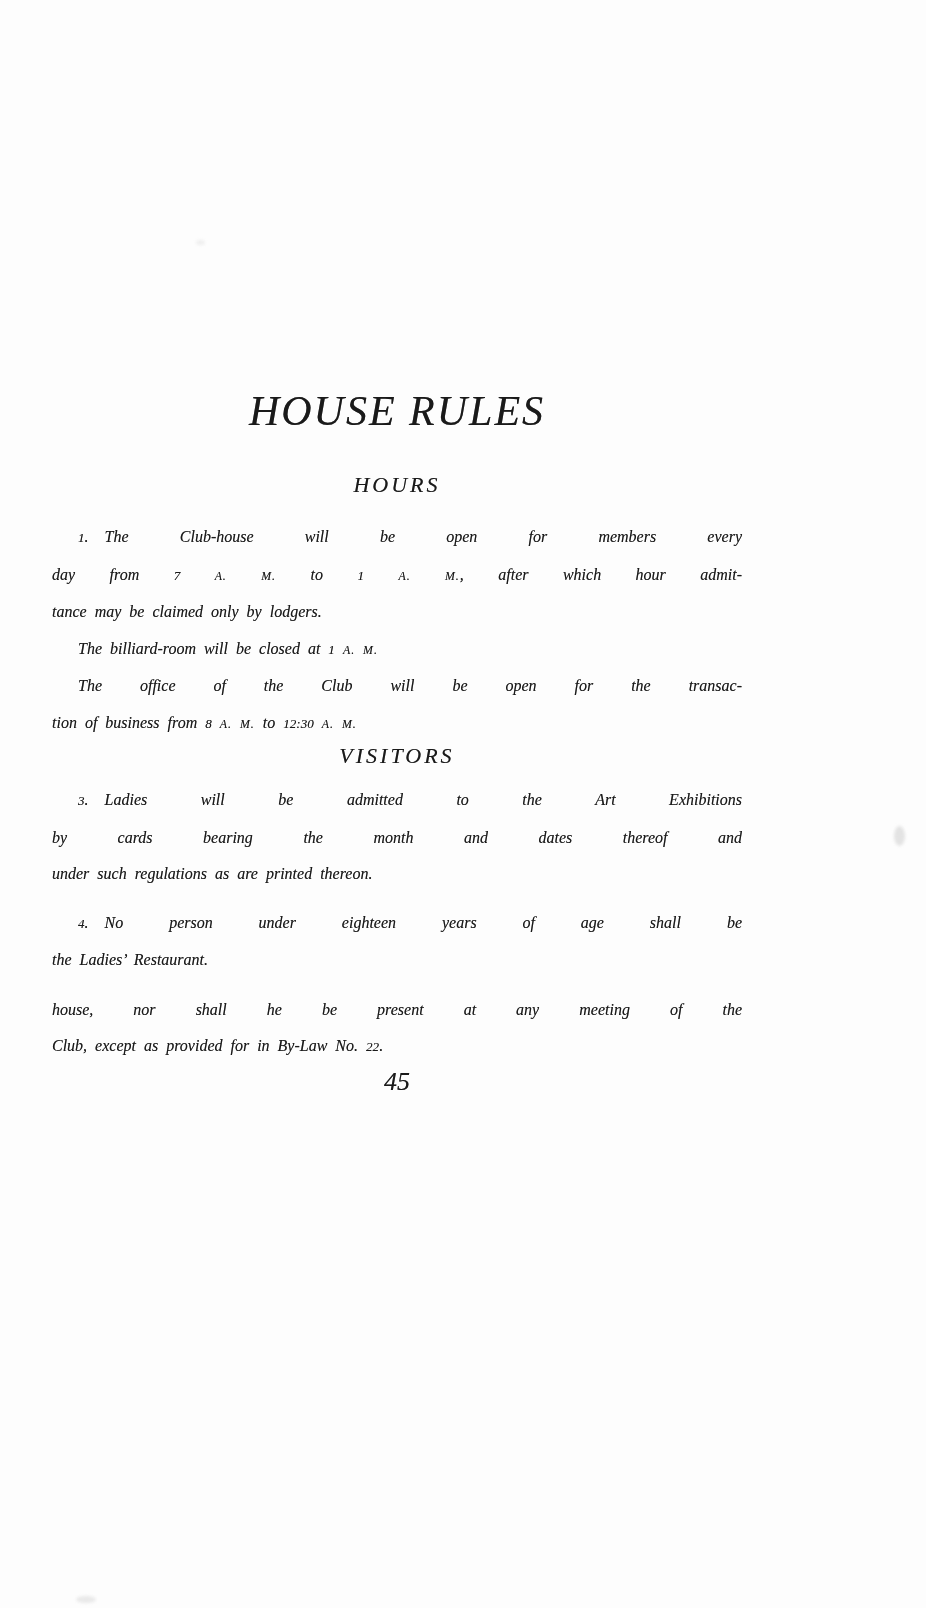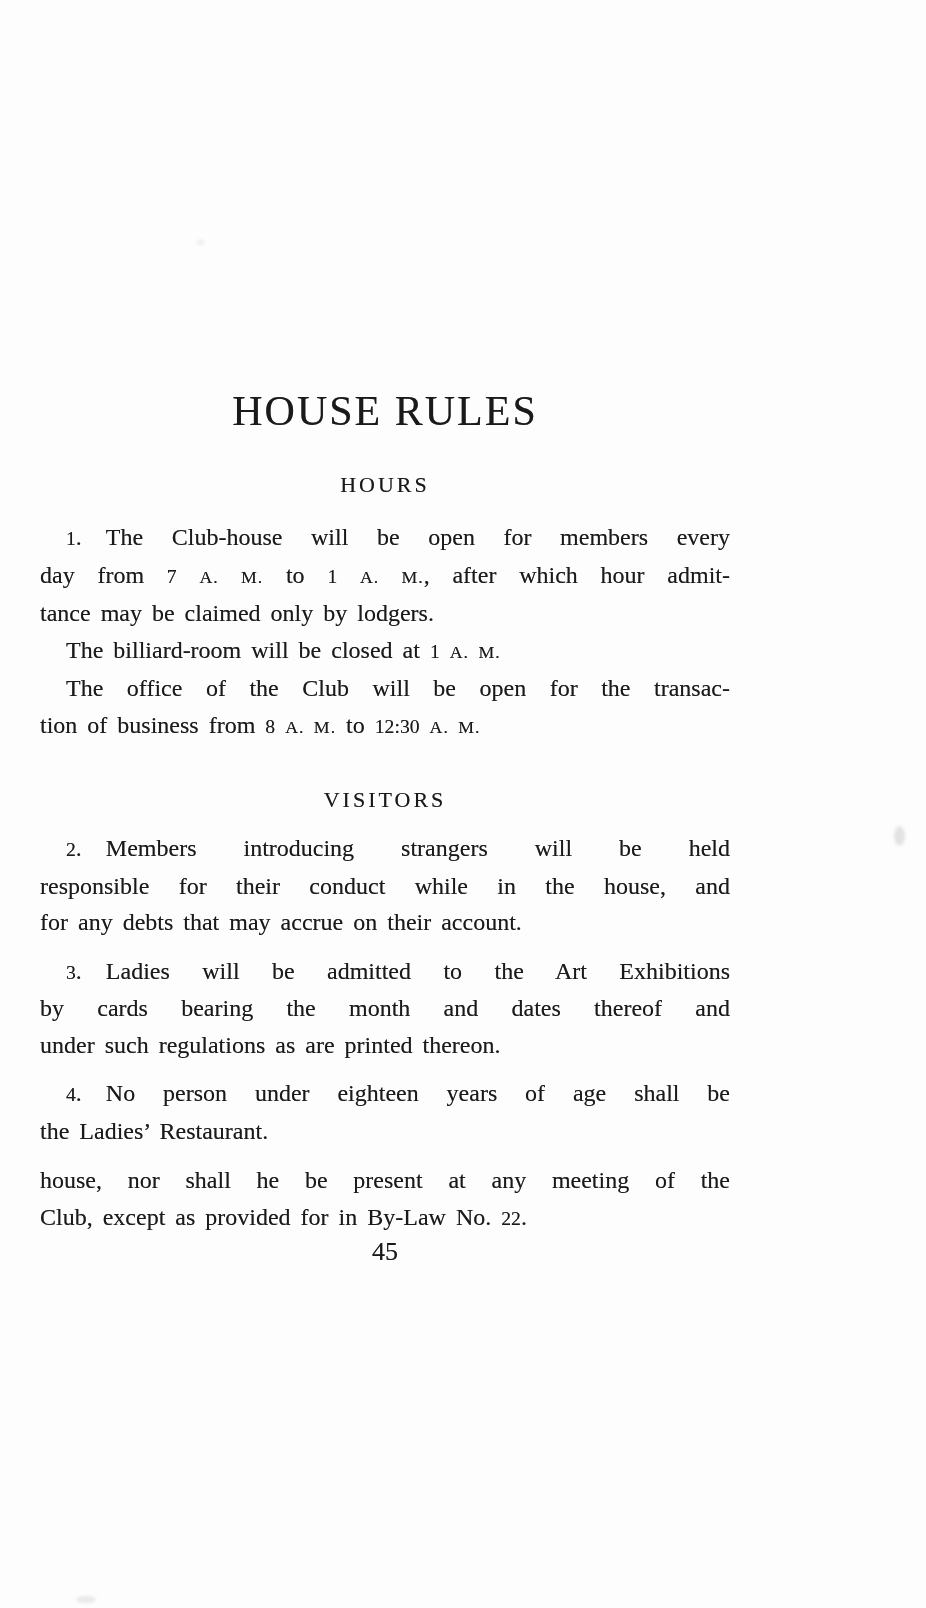--- a/index.html
+++ b/index.html
@@ -11,49 +11,50 @@
     position: relative;
     width: 926px;
     height: 1608px;
     background: #fdfdfd;
     overflow: hidden;
     font-family: "Liberation Serif", "DejaVu Serif", serif;
     color: #1a1a1a;
   }
   #text-block {
     position: absolute;
-    left: 40px;
+    left: 52px;
     top: 0;
     width: 690px;
+    font-style: italic;
   }
   .title {
     margin-top: 388px;
     font-size: 42px;
     line-height: 46px;
     text-align: center;
     letter-spacing: 2px;
     font-weight: 400;
     text-shadow: 0 0 0.6px rgba(20,20,20,0.55);
   }
   .section-heading {
     font-size: 22px;
     line-height: 28px;
     text-align: center;
     letter-spacing: 3px;
     text-shadow: 0 0 0.5px rgba(20,20,20,0.5);
   }
   .heading-hours { margin-top: 37px; text-align: center; }
-  .heading-visitors { margin-top: 41px; }
+  .heading-visitors { }
   .para { margin: 0; }
   .para.gap { margin-top: 12px; }
   .para.gap13 { margin-top: 13px; }
   .para.first { margin-top: 20px; }
   .para.first-v { margin-top: 16px; }
   .line {
-    font-size: 24px;
+    font-size: 16px;
     line-height: 36.5px;
     text-align: justify;
     text-align-last: justify;
     word-spacing: 2px;
     text-shadow: 0 0 0.5px rgba(20,20,20,0.5);
   }
   .line.last {
     text-align-last: left;
     word-spacing: 4px;
   }
@@ -99,25 +100,20 @@
 
       <div class="para">
         <div class="line indent">The office of the Club will be open for the transac-</div>
         <div class="line last">tion of business from <span class="fig">8</span> <span class="sc">A. M.</span> to <span class="fig">12:30</span> <span class="sc">A. M.</span></div>
       </div>
     </div>
 
     <div>
       <div class="section-heading heading-visitors">VISITORS</div>
 
-      <div class="para first-v">
-        <div class="line indent"><span class="fig">2</span>. Members introducing strangers will be held</div>
-        <div class="line">responsible for their conduct while in the house, and</div>
-        <div class="line last">for any debts that may accrue on their account.</div>
-      </div>
 
       <div class="para gap">
         <div class="line indent"><span class="fig">3</span>. Ladies will be admitted to the Art Exhibitions</div>
         <div class="line">by cards bearing the month and dates thereof and</div>
         <div class="line last">under such regulations as are printed thereon.</div>
       </div>
 
       <div class="para gap">
         <div class="line indent"><span class="fig">4</span>. No person under eighteen years of age shall be</div>
         <div class="line last">the Ladies’ Restaurant.</div>

